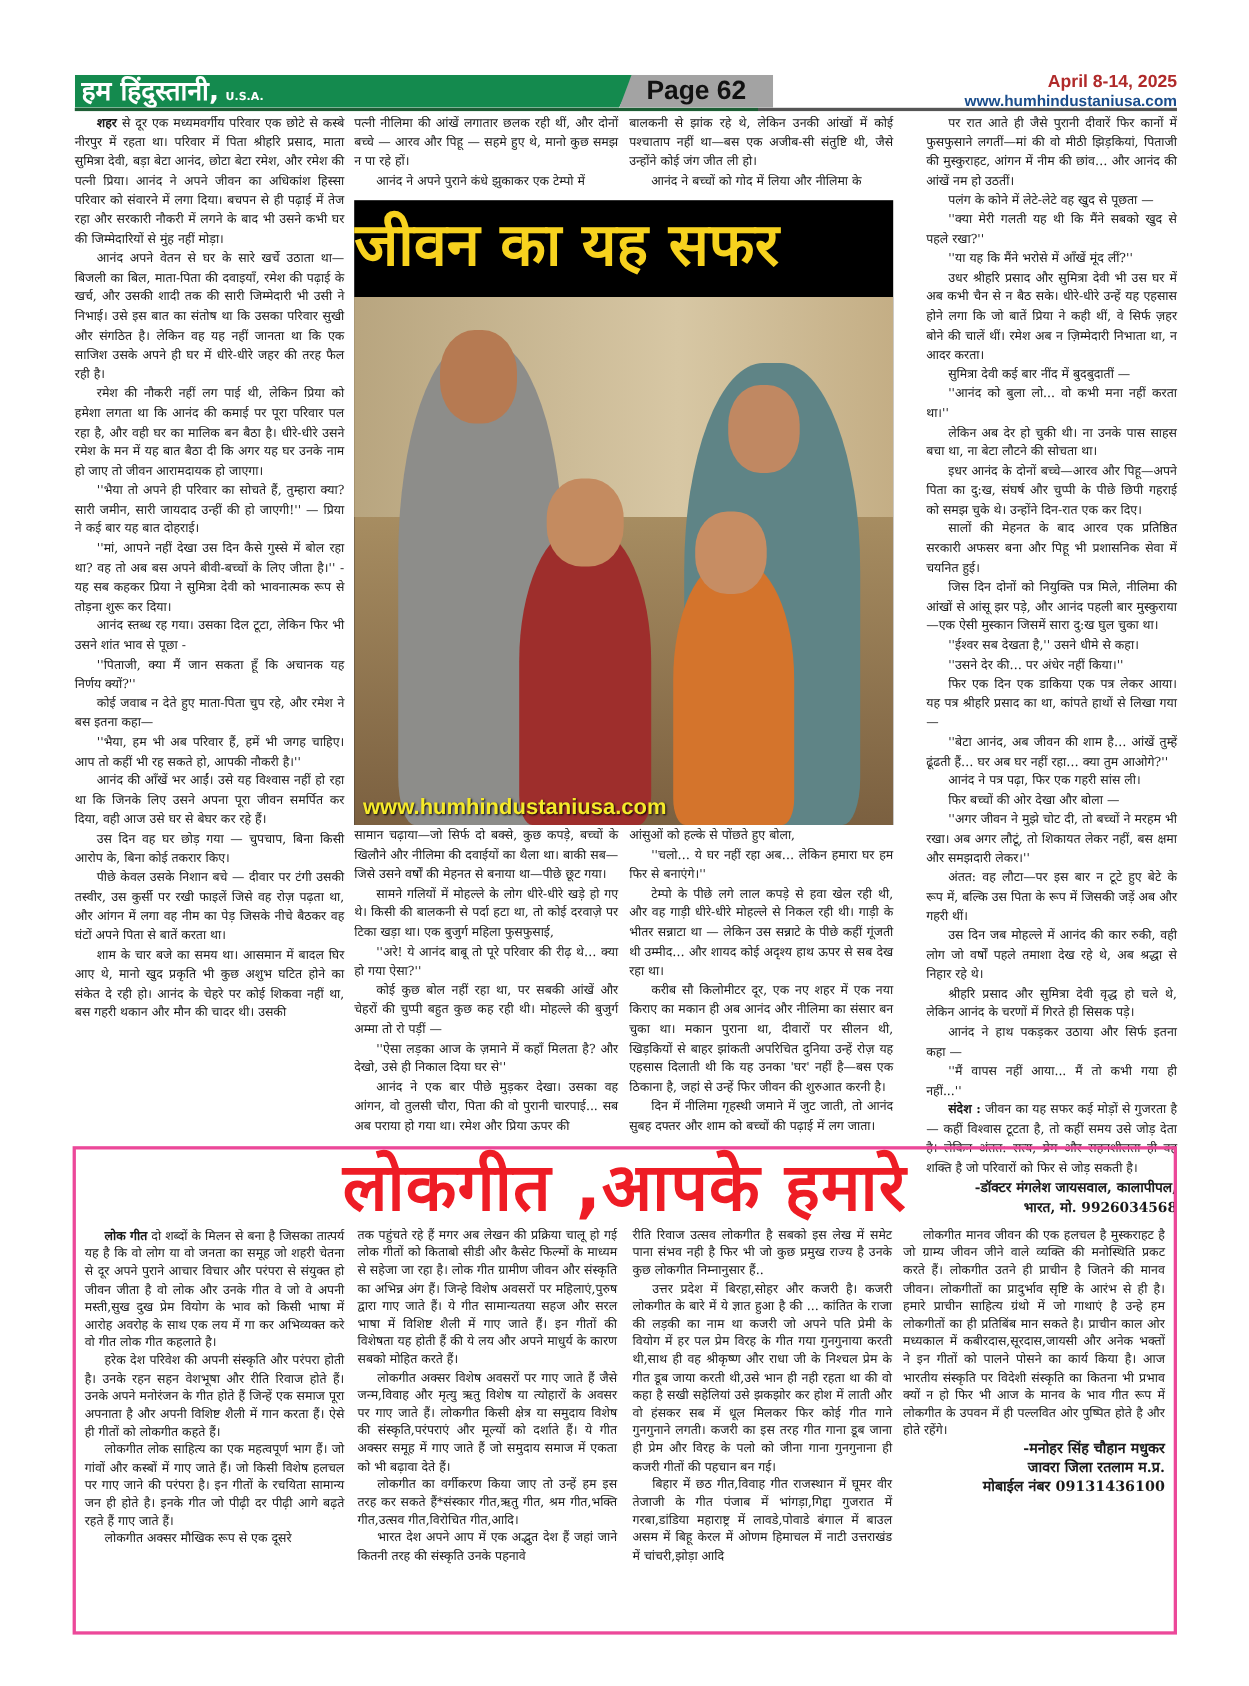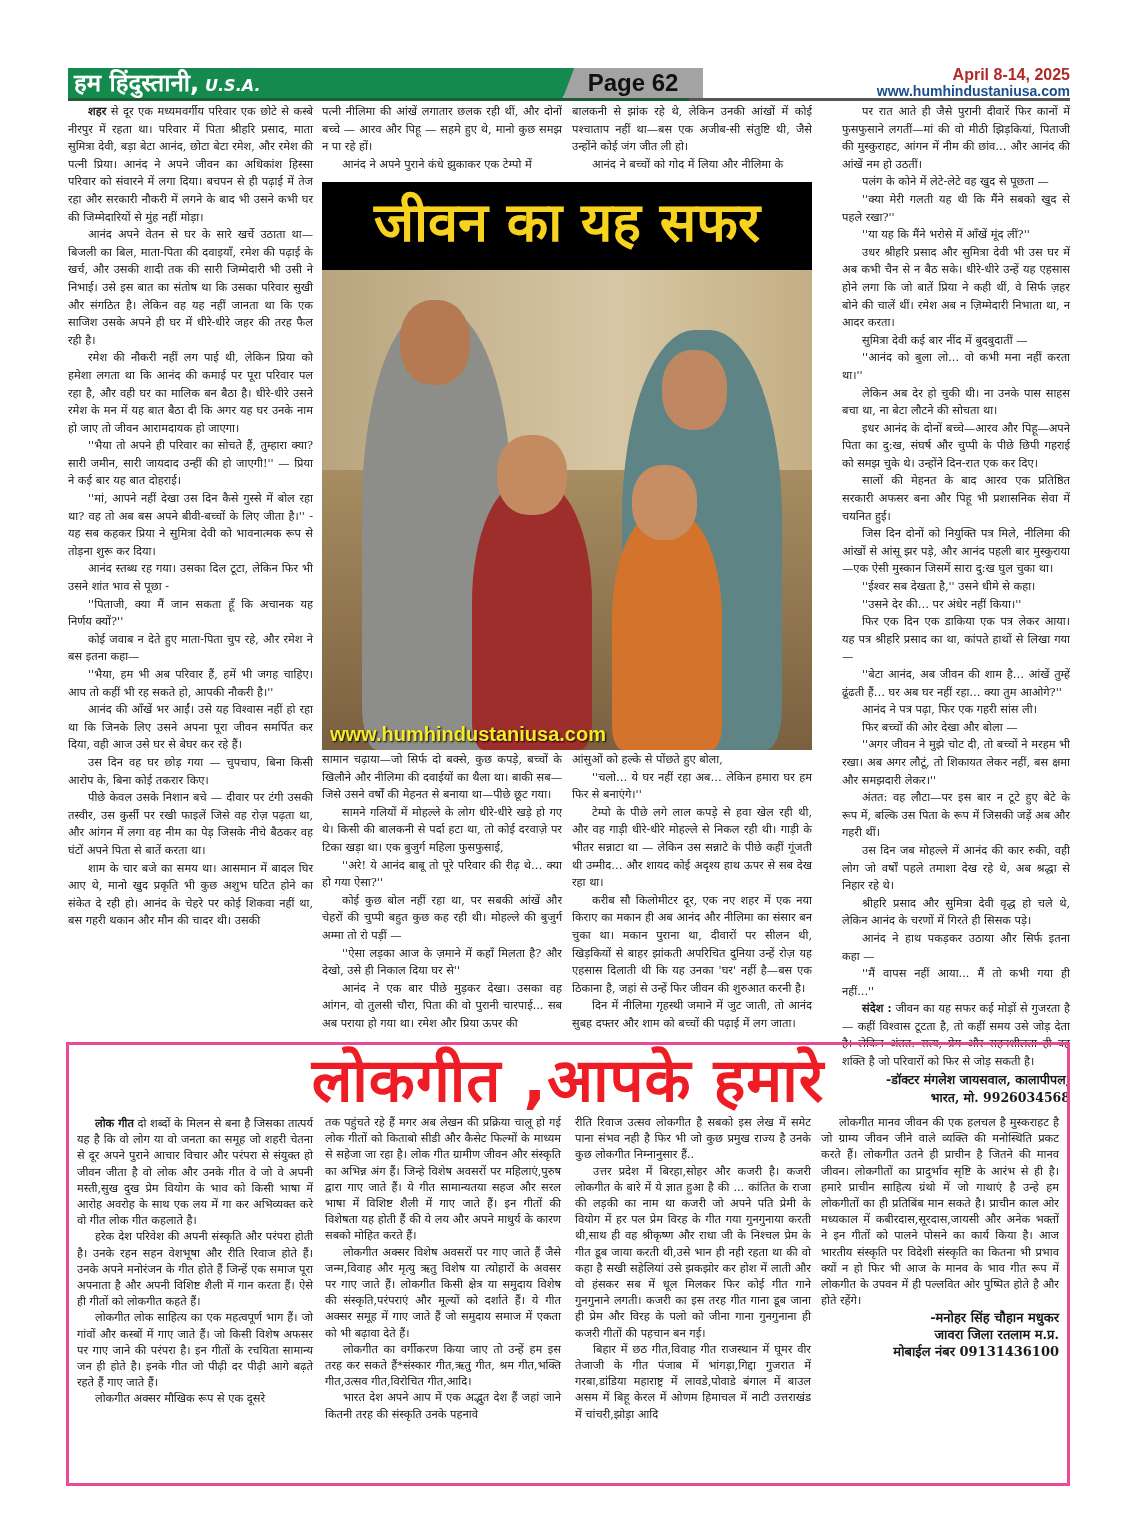--- a/index.html
+++ b/index.html
@@ -1,35 +1,35 @@
 <!DOCTYPE html>
 <html><head>
 <meta charset="utf-8">
 <style>
   html,body{margin:0;padding:0;background:#fff;}
   body{width:1135px;height:1533px;position:relative;overflow:hidden;font-family:"DejaVu Serif","Liberation Serif",serif;color:#1a1a1a;}
   .mast{position:absolute;left:68px;top:68px;width:1002px;height:30px;}
   .mast-green{position:absolute;left:0;top:0;width:510px;height:30px;background:#148a4e;clip-path:polygon(0 0,100% 0,97% 100%,0 100%);}
   .mast-title{position:absolute;left:6px;top:0;height:30px;line-height:30px;color:#fff;font-family:"DejaVu Sans",sans-serif;font-weight:bold;font-size:24px;white-space:nowrap;}
-  .mast-title .usa{font-style:italic;font-size:16px;margin-left:6px;}
+  .mast-title .usa{font-size:10px;margin-left:6px;}
   .mast-page{position:absolute;left:495px;top:0;width:140px;height:30px;background:#a3a3a3;clip-path:polygon(8% 0,100% 0,100% 100%,0 100%);text-align:center;font-family:"Liberation Sans",sans-serif;font-weight:bold;font-size:24px;line-height:30px;color:#111;}
   .mast-date{position:absolute;right:0;top:-2px;font-family:"Liberation Sans",sans-serif;font-weight:bold;font-size:16px;color:#b02a2a;text-align:right;}
   .mast-url{position:absolute;right:0;top:15px;font-family:"Liberation Sans",sans-serif;font-weight:bold;font-size:14px;color:#1a4d8c;}
   .mast-rule{position:absolute;left:68px;top:98px;width:1002px;height:3px;background:linear-gradient(90deg,#1d5e35 0,#1d5e35 62%,#555 62%);}
   .col{position:absolute;font-size:11.3px;line-height:17.6px;text-align:justify;}
   .col p{margin:0;text-indent:20px;}
   .col b{font-weight:bold;}
   .c1{left:68px;top:103px;width:245px;}
   .c2{left:322px;top:103px;width:240px;}
   .c3{left:572px;top:103px;width:240px;}
   .c2b{left:322px;top:751px;width:240px;}
   .c3b{left:572px;top:751px;width:240px;}
   .c4{left:842px;top:103px;width:228px;}
   .feature{position:absolute;left:322px;top:182px;width:490px;height:568px;background:#000;overflow:hidden;}
-  .feature-title{position:absolute;left:0;top:0;width:490px;height:82px;color:#f7d21e;font-family:"DejaVu Sans",sans-serif;font-weight:bold;font-size:54px;line-height:82px;text-align:center;}
+  .feature-title{position:absolute;left:0;top:0;width:490px;height:82px;color:#f7d21e;font-family:"DejaVu Sans",sans-serif;font-weight:bold;font-size:54px;line-height:82px;}
   .feature-img{position:absolute;left:0;top:88px;width:490px;height:480px;background:linear-gradient(180deg,#c9b58d 0%,#a88e62 40%,#7b6040 100%);}
   .feature-img .wall{position:absolute;left:0;top:0;width:490px;height:200px;background:linear-gradient(90deg,#b8a57f,#d7c7a4 60%,#c4ae85);}
   .fig{position:absolute;border-radius:45% 45% 10% 10%;}
   .fig.father{left:40px;top:40px;width:150px;height:440px;background:#8d8d8a;}
   .fig.father .head{position:absolute;left:38px;top:-10px;width:70px;height:85px;border-radius:45%;background:#b67a52;}
   .fig.mother{left:300px;top:60px;width:160px;height:420px;background:#5f8486;}
   .fig.mother .head{position:absolute;left:40px;top:20px;width:65px;height:80px;border-radius:45%;background:#c08862;}
   .fig.boy{left:150px;top:210px;width:120px;height:270px;background:#9e2e2c;}
   .fig.boy .head{position:absolute;left:25px;top:-45px;width:70px;height:80px;border-radius:45%;background:#c48b60;}
   .fig.girl{left:290px;top:240px;width:110px;height:240px;background:#d4742c;}
@@ -148,21 +148,21 @@
     <p class="sig">-डॉक्टर मंगलेश जायसवाल, कालापीपल,</p>
     <p class="sig">भारत, मो. 9926034568</p>
   </div>
 </article>
 
 <section class="box2">
   <div class="box2-title">लोकगीत ,आपके हमारे</div>
   <div class="lc lc1">
       <p><b>लोक गीत</b><span> दो शब्दों के मिलन से बना है जिसका तात्पर्य यह है कि वो लोग या वो जनता का समूह जो शहरी चेतना से दूर अपने पुराने आचार विचार और परंपरा से संयुक्त हो जीवन जीता है वो लोक और उनके गीत वे जो वे अपनी मस्ती,सुख दुख प्रेम वियोग के भाव को किसी भाषा में आरोह अवरोह के साथ एक लय में गा कर अभिव्यक्त करे वो गीत लोक गीत कहलाते है।</span></p>
       <p><span>हरेक देश परिवेश की अपनी संस्कृति और परंपरा होती है। उनके रहन सहन वेशभूषा और रीति रिवाज होते हैं। उनके अपने मनोरंजन के गीत होते हैं जिन्हें एक समाज पूरा अपनाता है और अपनी विशिष्ट शैली में गान करता हैं। ऐसे ही गीतों को लोकगीत कहते हैं।</span></p>
-      <p><span>लोकगीत लोक साहित्य का एक महत्वपूर्ण भाग हैं। जो गांवों और कस्बों में गाए जाते हैं। जो किसी विशेष अफसर पर गाए जाने की परंपरा है। इन गीतों के रचयिता सामान्य जन ही होते है। इनके गीत जो पीढ़ी दर पीढ़ी आगे बढ़ते रहते हैं गाए जाते हैं।</span></p>
+      <p><span>लोकगीत लोक साहित्य का एक महत्वपूर्ण भाग हैं। जो गांवों और कस्बों में गाए जाते हैं। जो किसी विशेष हलचल पर गाए जाने की परंपरा है। इन गीतों के रचयिता सामान्य जन ही होते है। इनके गीत जो पीढ़ी दर पीढ़ी आगे बढ़ते रहते हैं गाए जाते हैं।</span></p>
       <p><span>लोकगीत अक्सर मौखिक रूप से एक दूसरे</span></p>
     </div>
   <div class="lc lc2">
       <p style="text-indent: 0px;"><span>तक पहुंचते रहे हैं मगर अब लेखन की प्रक्रिया चालू हो गई लोक गीतों को किताबो सीडी और कैसेट फिल्मों के माध्यम से सहेजा जा रहा है। लोक गीत ग्रामीण जीवन और संस्कृति का अभिन्न अंग हैं। जिन्हे विशेष अवसरों पर महिलाएं,पुरुष द्वारा गाए जाते हैं। ये गीत सामान्यतया सहज और सरल भाषा में विशिष्ट शैली में गाए जाते हैं। इन गीतों की विशेषता यह होती हैं की ये लय और अपने माधुर्य के कारण सबको मोहित करते हैं।</span></p>
       <p><span>लोकगीत अक्सर विशेष अवसरों पर गाए जाते हैं जैसे जन्म,विवाह और मृत्यु ऋतु विशेष या त्योहारों के अवसर पर गाए जाते हैं। लोकगीत किसी क्षेत्र या समुदाय विशेष की संस्कृति,परंपराएं और मूल्यों को दर्शाते हैं। ये गीत अक्सर समूह में गाए जाते हैं जो समुदाय समाज में एकता को भी बढ़ावा देते हैं।</span></p>
       <p><span>लोकगीत का वर्गीकरण किया जाए तो उन्हें हम इस तरह कर सकते हैं*संस्कार गीत,ऋतु गीत, श्रम गीत,भक्ति गीत,उत्सव गीत,विरोचित गीत,आदि।</span></p>
       <p><span>भारत देश अपने आप में एक अद्भुत देश हैं जहां जाने कितनी तरह की संस्कृति उनके पहनावे</span></p>
     </div>
   <div class="lc lc3">
       <p style="text-indent: 0px;"><span>रीति रिवाज उत्सव लोकगीत है सबको इस लेख में समेट पाना संभव नही है फिर भी जो कुछ प्रमुख राज्य है उनके कुछ लोकगीत निम्नानुसार हैं..</span></p>

